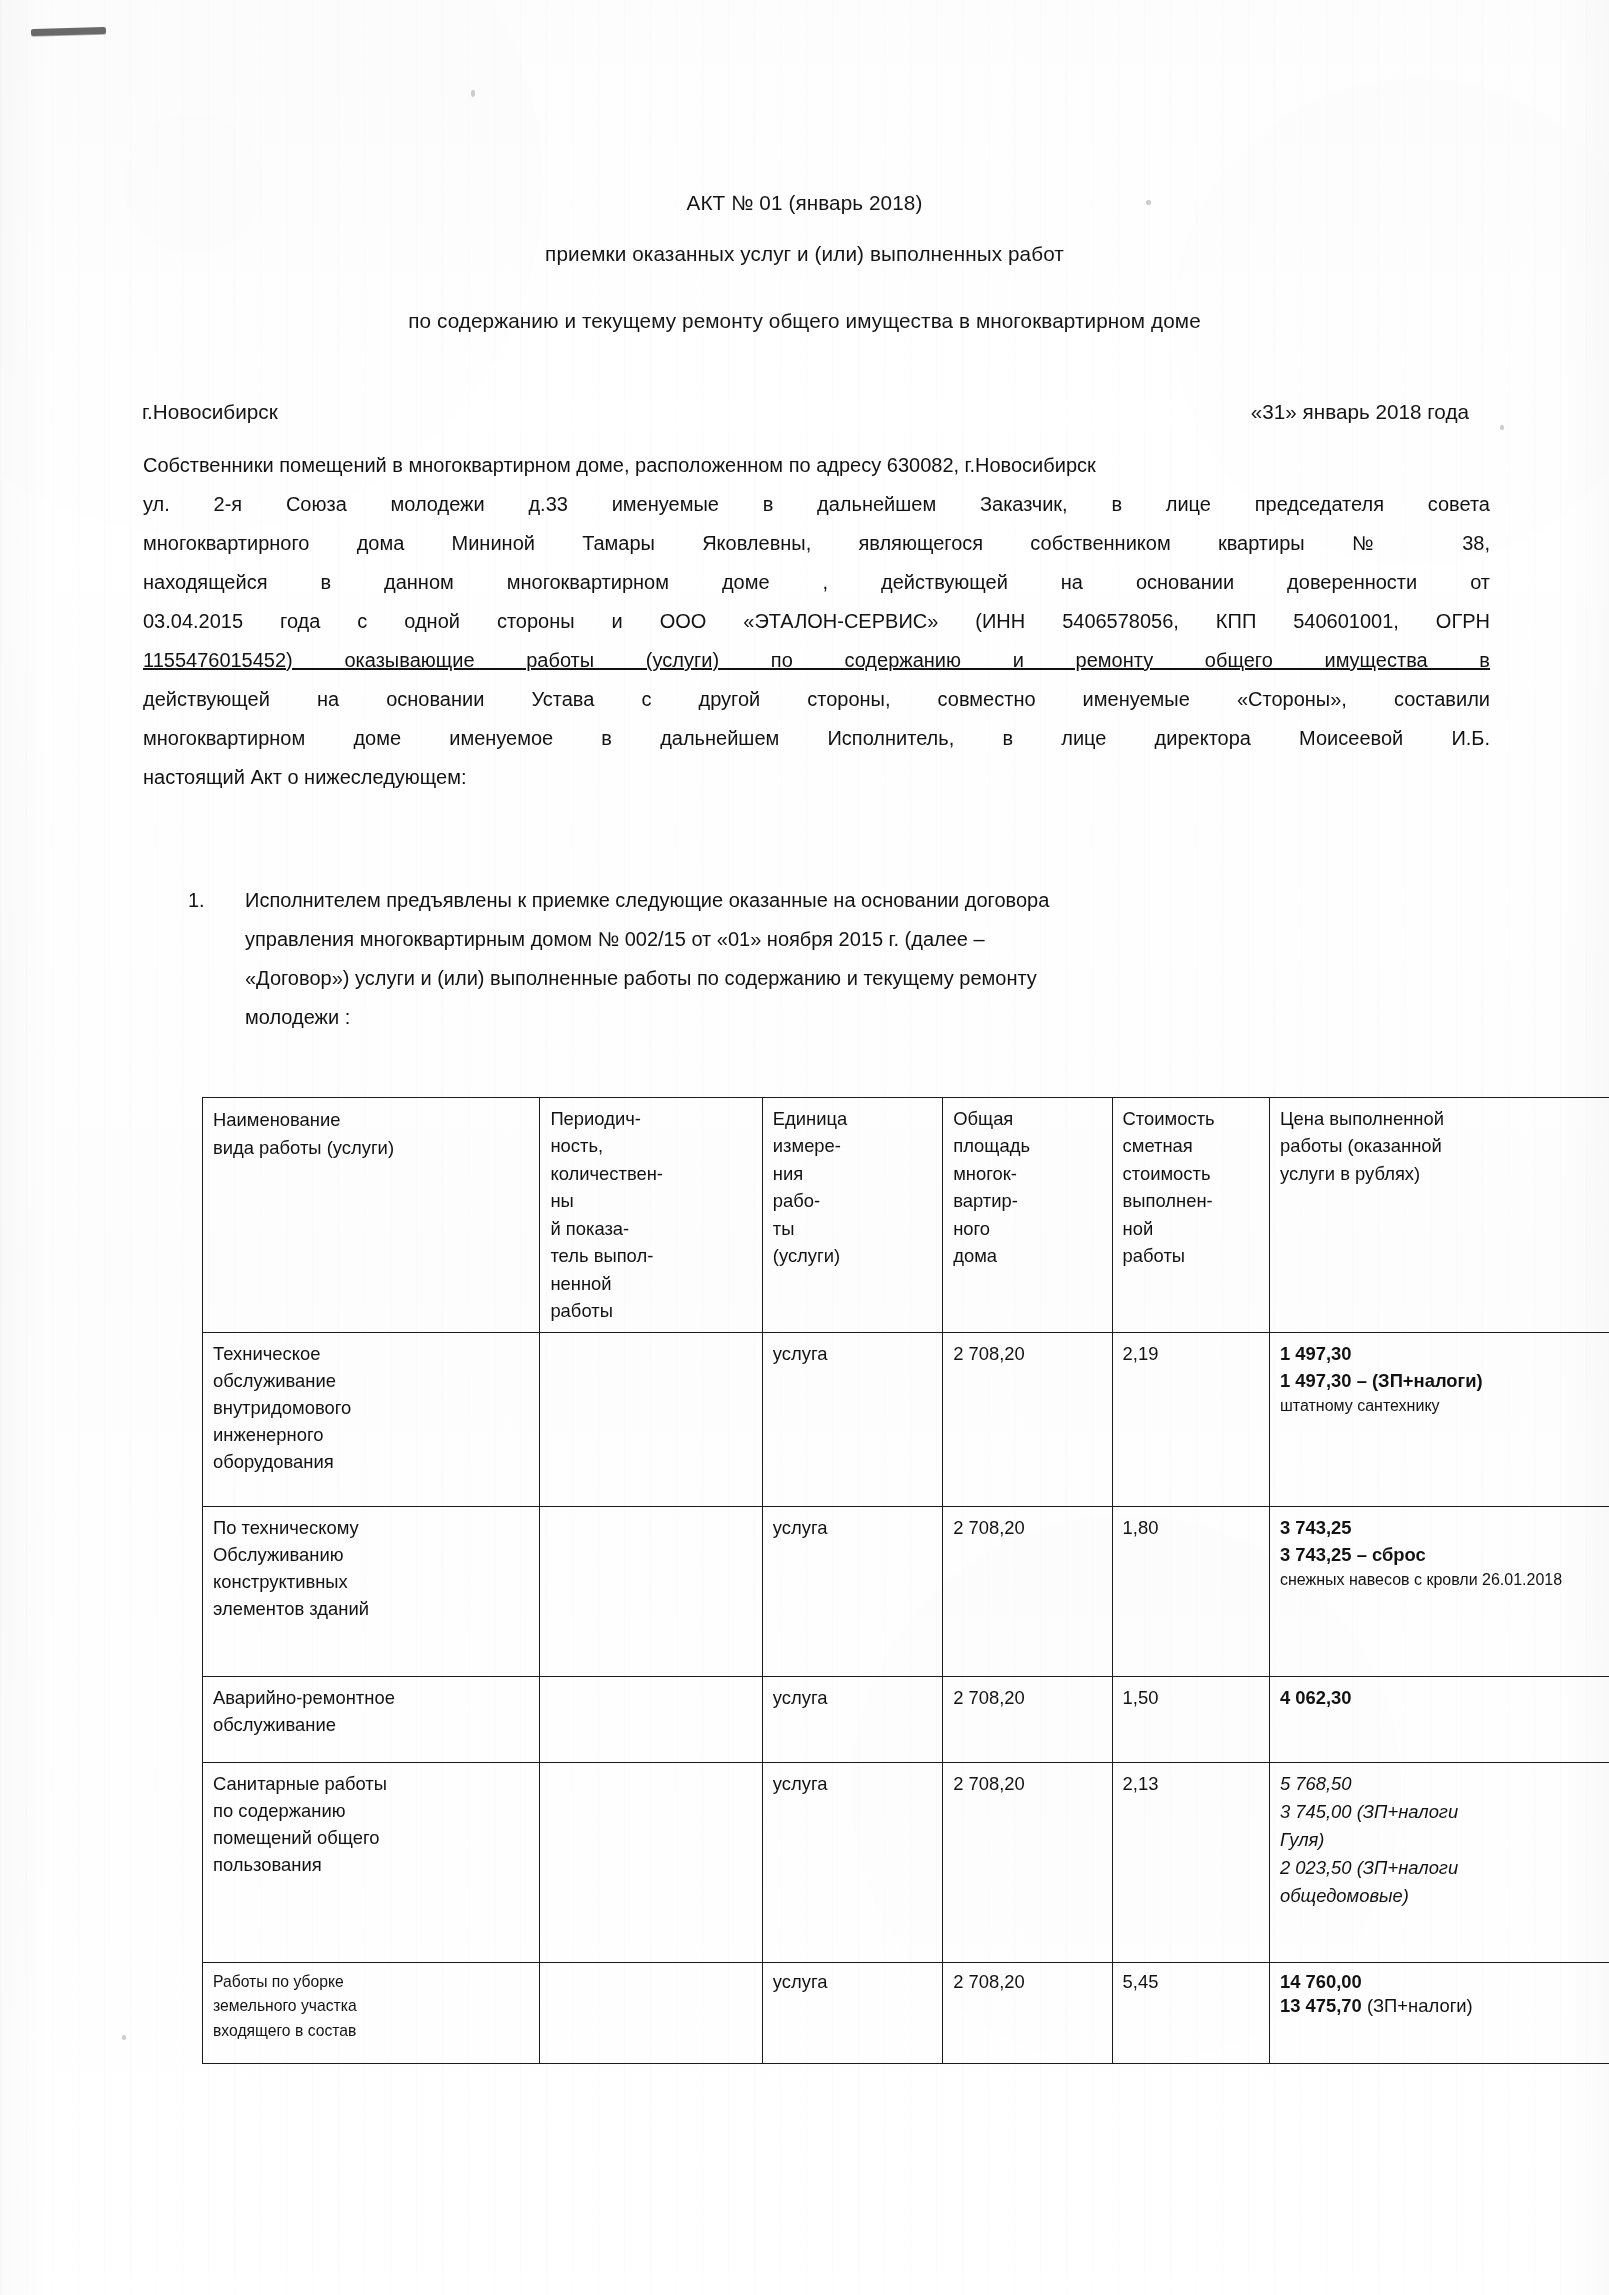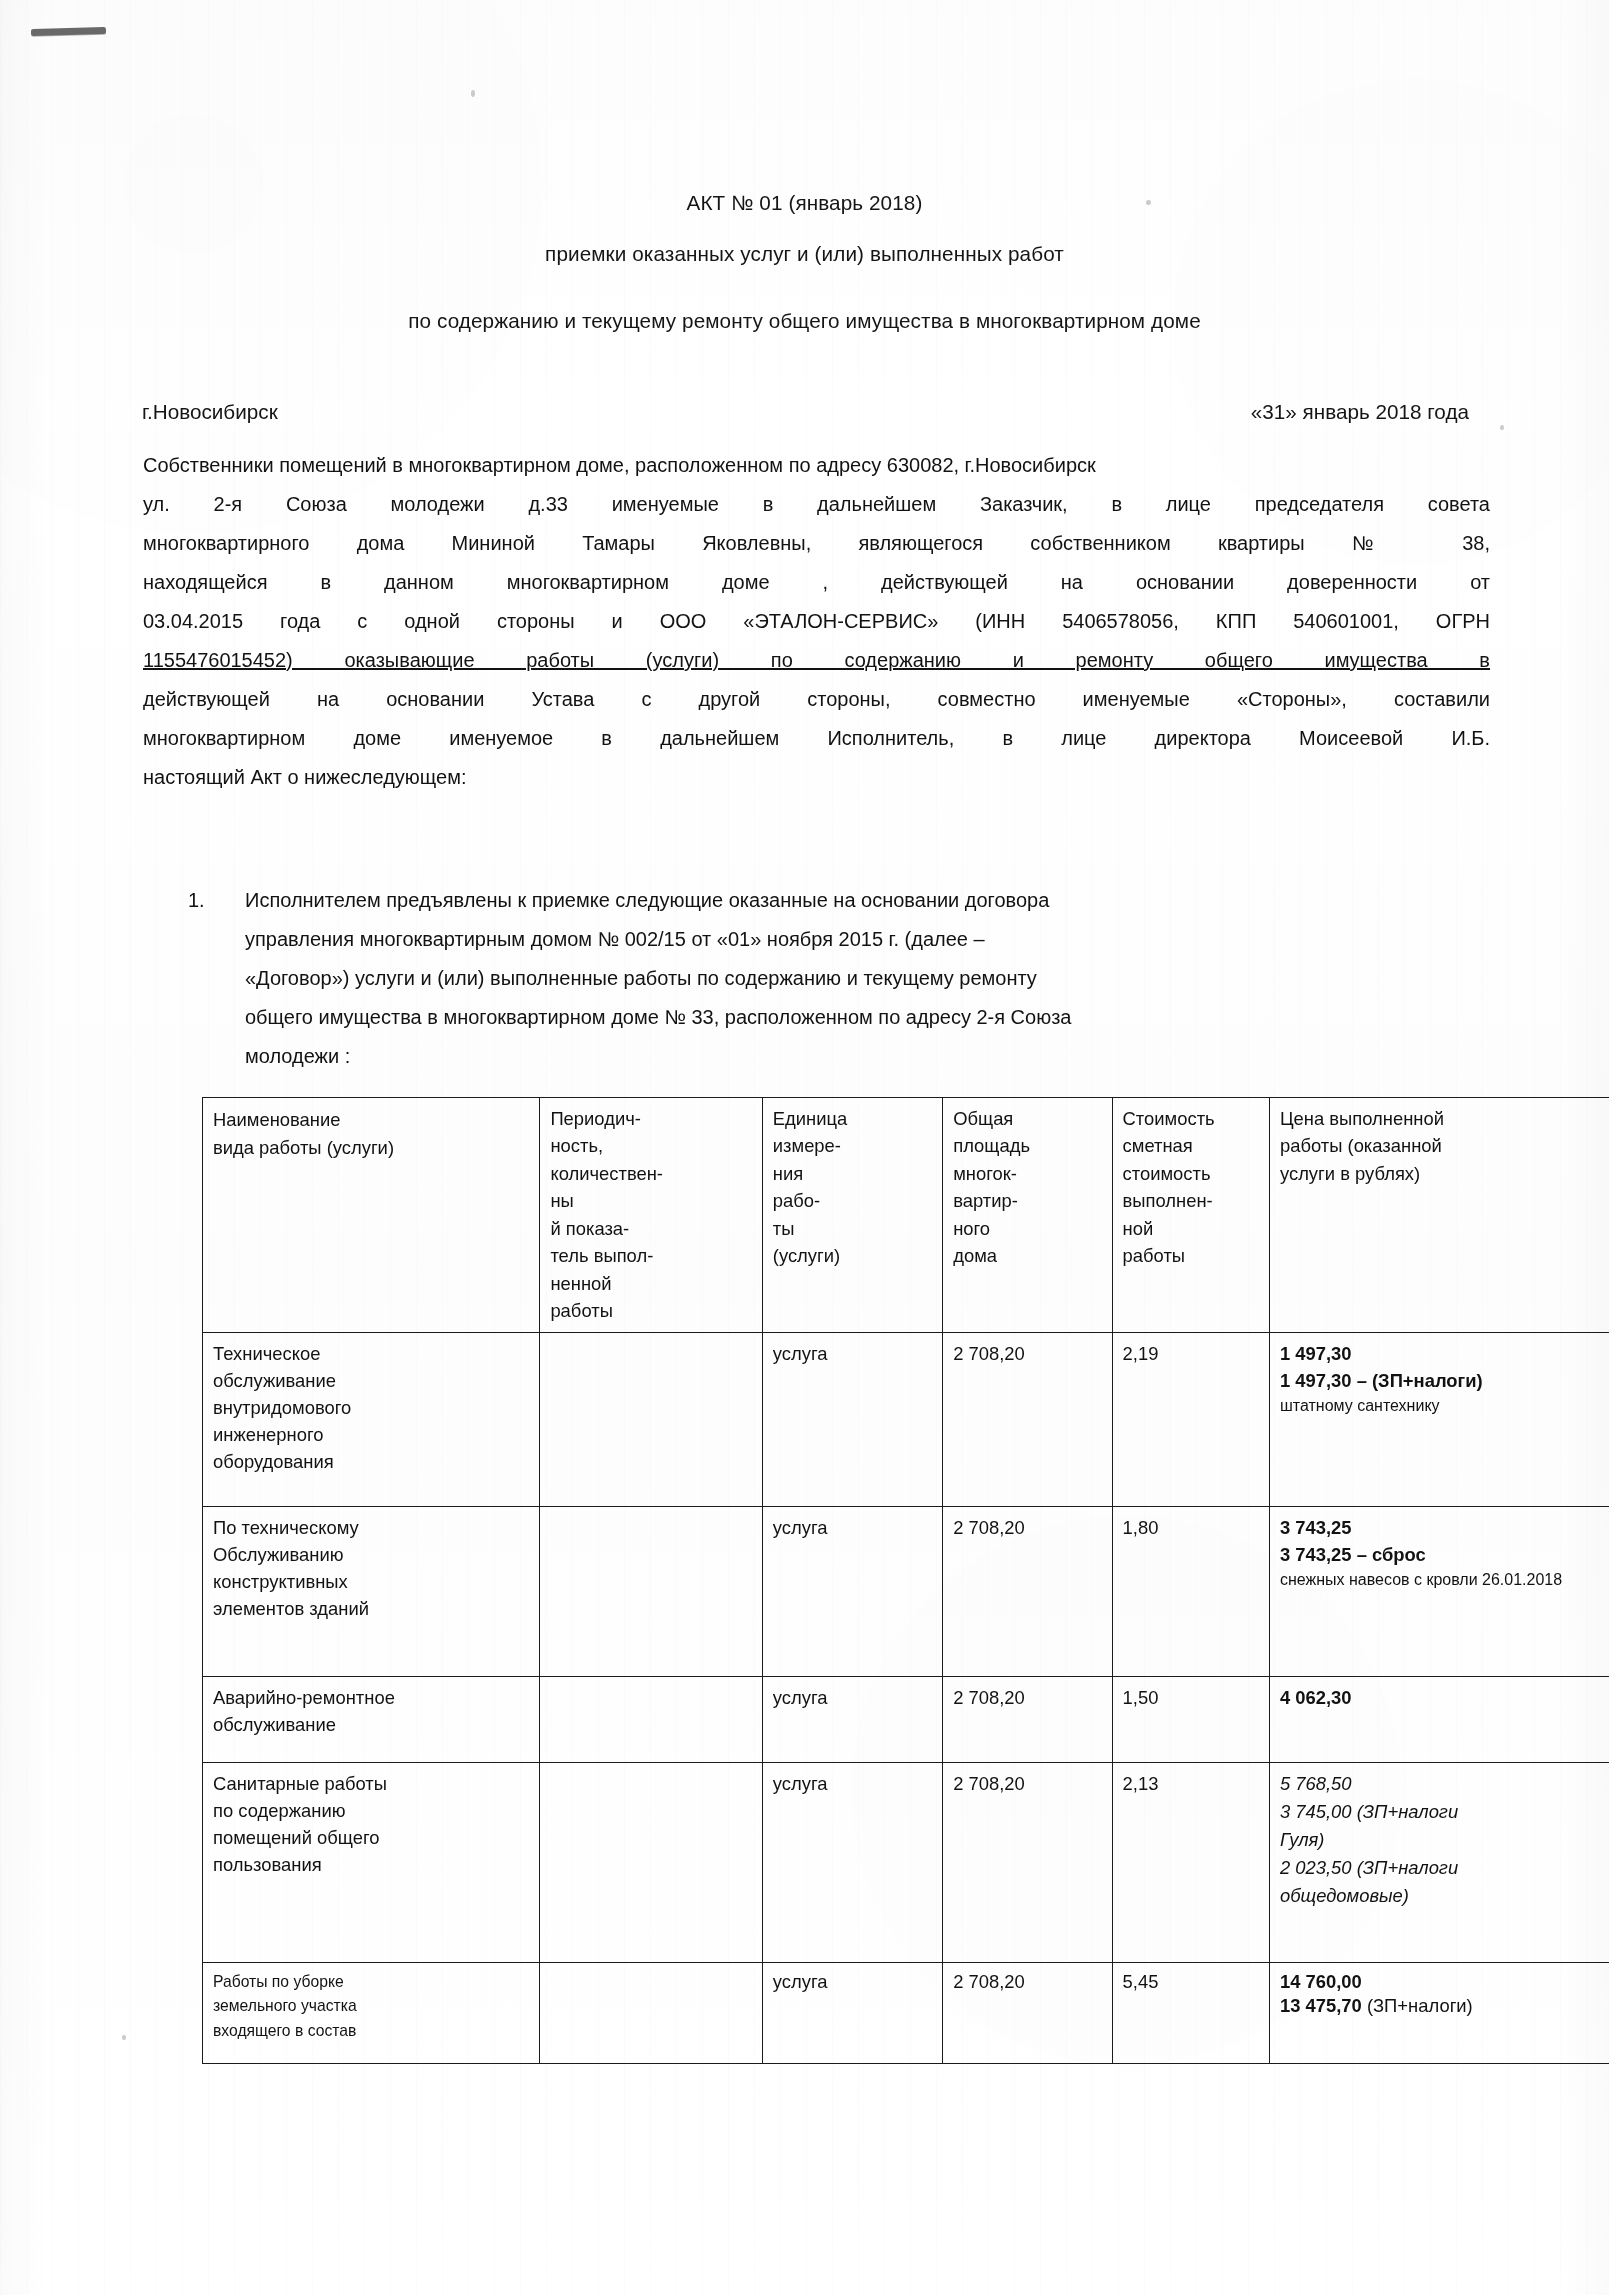--- a/index.html
+++ b/index.html
@@ -193,21 +193,20 @@
     <div style="text-align:justify;text-align-last:justify;">действующей на основании Устава с другой  стороны, совместно именуемые «Стороны», составили</div>
     <div style="text-align:justify;text-align-last:justify;">многоквартирном доме именуемое в дальнейшем Исполнитель, в лице директора Моисеевой И.Б.</div>
     <div class="last-line">настоящий Акт о нижеследующем:</div>
   </div>
 
   <div class="clause">
     <span class="clause-num">1.</span>
     <div>Исполнителем предъявлены к приемке следующие оказанные на основании договора</div>
     <div>управления многоквартирным домом  № 002/15 от «01» ноября 2015 г. (далее –</div>
     <div>«Договор») услуги и (или) выполненные работы по содержанию и текущему ремонту</div>
-    <div>общего имущества в многоквартирном доме № 33, расположенном по адресу 2-я Союза</div>
     <div>молодежи :</div>
   </div>
 
   <table class="tbl">
     <tbody>
         <tr class="head h-tall">
       <td class="c0">
         <div>Наименование</div>
         <div>вида работы (услуги)</div>
       </td>

